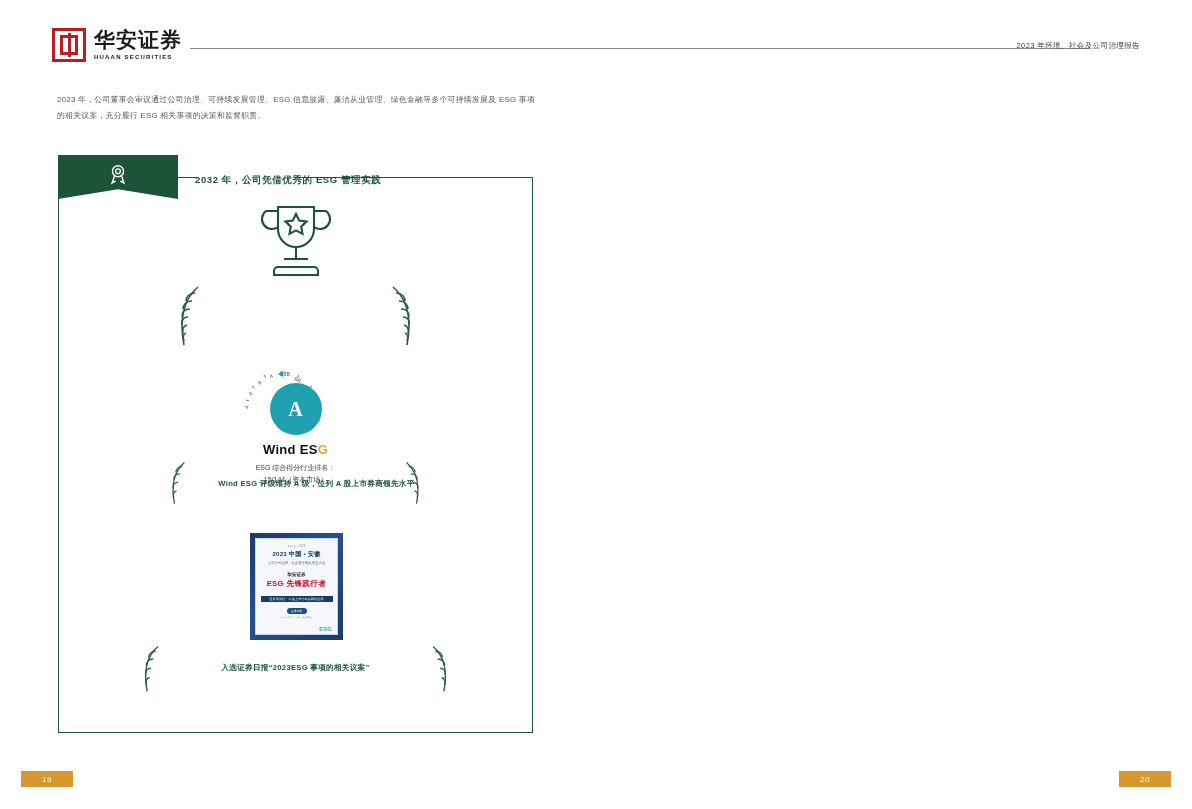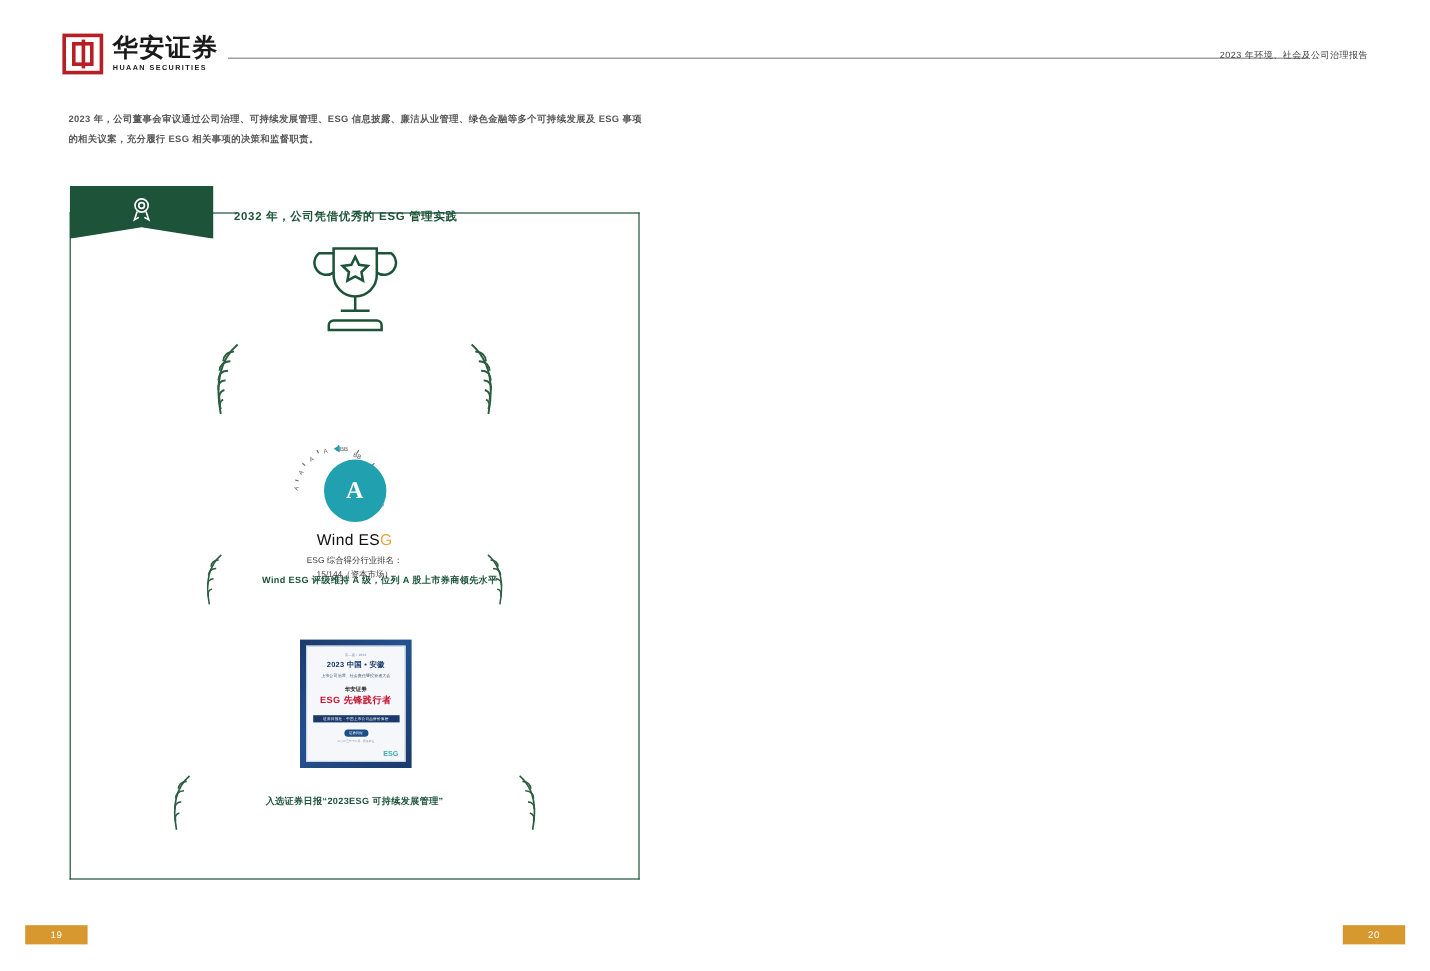--- a/index.html
+++ b/index.html
@@ -43,21 +43,20 @@
   .hdr-right {
     position:absolute; right:52px; top:41px; font-size:7.5px; color:#3f3f3f;
     letter-spacing:.4px;
   }
 
   
   .intro-para {
     position:absolute; left:57px; top:92px; width:478px;
     font-size:7.8px; color:#585858; line-height:2.0; text-align:justify;
     letter-spacing:.3px;
-    font-weight:bold;
   }
 
   .award-card {
     position:absolute; left:58px; top:155px; width:475px; height:578px;
   }
   .card-border {
     position:absolute; left:0; top:22px; width:475px; height:556px;
     border:1.3px solid #1d5339; border-top:none;
   }
   .card-border:before {
@@ -96,21 +95,21 @@
   .wind-block { position:absolute; left:0; right:0; top:228px; text-align:center; }
   .gauge {
     width:52px; height:52px; border-radius:50%; background:#21a1b0;
     margin:0 auto; color:#fff; font-size:20px; font-weight:bold;
     display:flex; align-items:center; justify-content:center;
     font-family:"Liberation Serif", serif;
     position:relative;
   }
   .gauge-ticks { position:absolute; left:-14px; top:-14px; width:80px; height:80px; }
   .wind-title {
-    font-size:13px; font-weight:normal; color:#111; margin-top:7px; letter-spacing:.3px;
+    font-size:13px; font-weight:bold; color:#111; margin-top:7px; letter-spacing:.3px;
   }
   .wind-title .hl { color:#e8a33d; }
   .wind-sub {
     font-size:7px; color:#3c3c3c; line-height:1.75; margin-top:5px;
   }
   .award-text-2 {
     position:absolute; left:0; right:0; top:324px;
     font-size:7.6px; color:#1d5339; font-weight:bold; text-align:center; letter-spacing:.3px;margin-left:42px;
   }
 
@@ -314,21 +313,21 @@
         <span class="laurel" style="right:80px; width:26px; height:48px; transform:scaleX(-1);">
           <svg viewBox="0 0 30 62" fill="none" stroke="#2c5d40" stroke-width="1.8">
             <path d="M24 2 C10 14 5 34 10 60"></path>
             <path d="M21 8 C15 8 12 12 12 16"></path>
               <path d="M18 18 C12 18 9 22 9 26"></path>
             <path d="M15 30 C10 30 8 34 8 38"></path>
               <path d="M13 42 C9 43 8 47 9 51"></path>
           </svg>
         </span>
       </div>
-      <div class="award-text-3">入选证券日报“2023ESG 可持续发展管理”</div>
+      <div class="award-text-3">入选证券日报“2023ESG 事项的相关议案”</div>
     </div>
 
     <div class="pagetab pagetab-l">19</div>
   </div>
 
   <div class="page page-right">
 
     <div class="pagetab pagetab-r">20</div>
   </div>
 </div>

